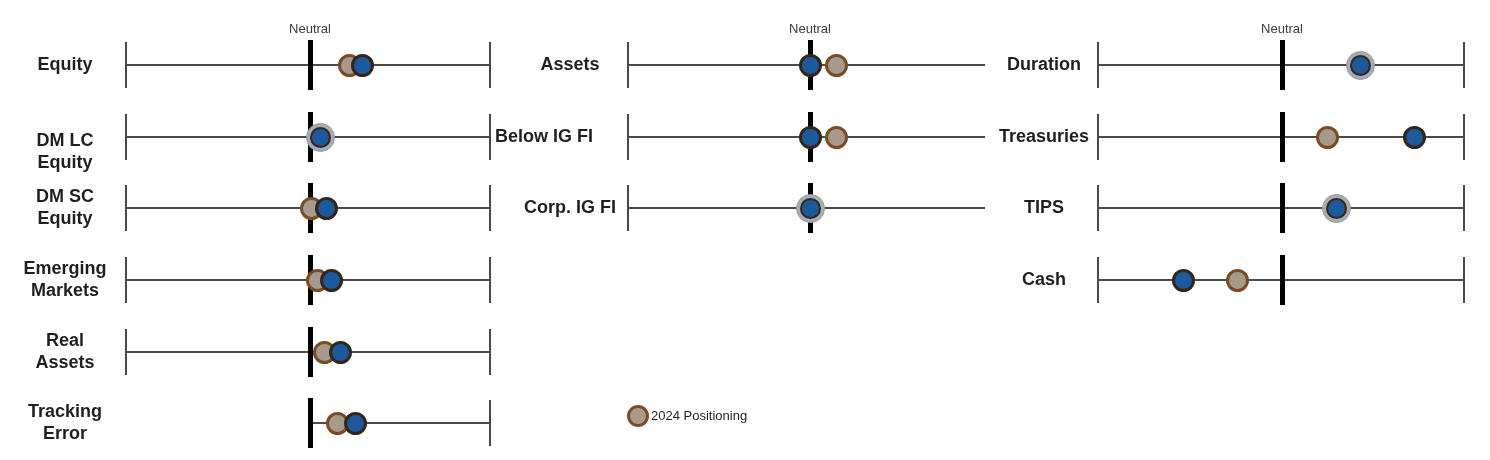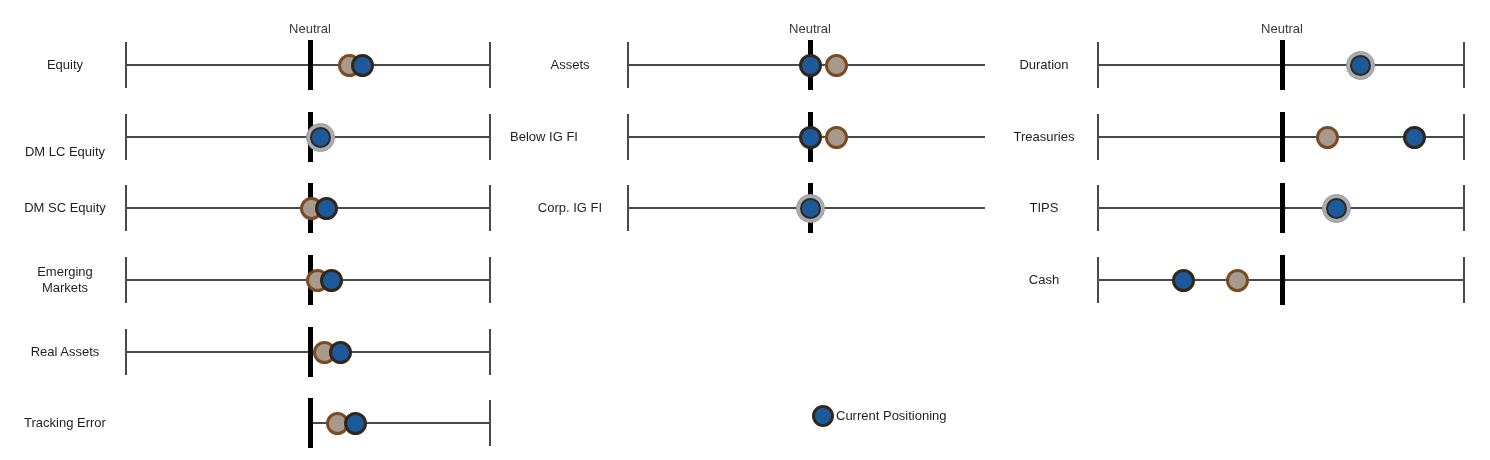--- a/index.html
+++ b/index.html
@@ -7,21 +7,21 @@
     position:relative;width:1490px;height:460px;background:#ffffff;overflow:hidden;
     font-family:"Liberation Sans", sans-serif;
   }
   .neutral-lbl{
     position:absolute;top:21px;transform:translateX(-50%);
     font-size:13px;color:#3a3a3a;white-space:nowrap;
   }
   .row-label{
     position:absolute;width:100px;height:40px;margin-left:-50px;margin-top:-20px;
     display:flex;align-items:center;justify-content:center;text-align:center;
-    font-weight:normal;font-size:13px;line-height:1.2;color:var(--text,#1f1f1f);
+    font-weight:bold;font-size:18px;line-height:1.2;color:var(--text,#1f1f1f);
   }
   .hline{position:absolute;height:2px;background:var(--line,#4a4a4a);}
   .tick{position:absolute;width:2px;height:46px;margin-top:-23px;background:var(--line,#4a4a4a);}
   .ntick{position:absolute;width:5px;height:50px;margin-top:-25px;margin-left:-2px;background:var(--neutral-tick,#000);}
   .dott{
     position:absolute;width:23px;height:23px;margin:-11.5px 0 0 -11.5px;border-radius:50%;
     box-sizing:border-box;background:var(--pos2024-fill,#a79a8c);border:3px solid var(--pos2024-border,#7b4b24);
   }
   .dotc{
     position:absolute;width:23px;height:23px;margin:-11.5px 0 0 -11.5px;border-radius:50%;
@@ -131,17 +131,17 @@
       <div class="dotc small" style="left: 1336.6px; top: 208px;"></div>
       <div class="row-label" style="left: 1044px; top: 280px;">Cash</div>
       <div class="hline" style="left: 1097px; top: 279px; width: 367px;"></div>
       <div class="tick" style="left: 1097px; top: 280px;"></div>
       <div class="tick" style="left: 1463px; top: 280px;"></div>
       <div class="ntick" style="left: 1282px; top: 280px;"></div>
       <div class="dott" style="left: 1237.6px; top: 280px;"></div>
       <div class="dotc" style="left: 1183.95px; top: 280px;"></div>
     </div>
 
-  <div class="legend-item" style="left:812px">
-    <span class="legend-dot dcur"></span>
-    <span class="legend-text">Current Positioning</span>
+  <div class="legend-item" style="left:627px">
+    <span class="legend-dot d2024"></span>
+    <span class="legend-text">2024 Positioning</span>
   </div>
 </div>
 
 </body></html>

